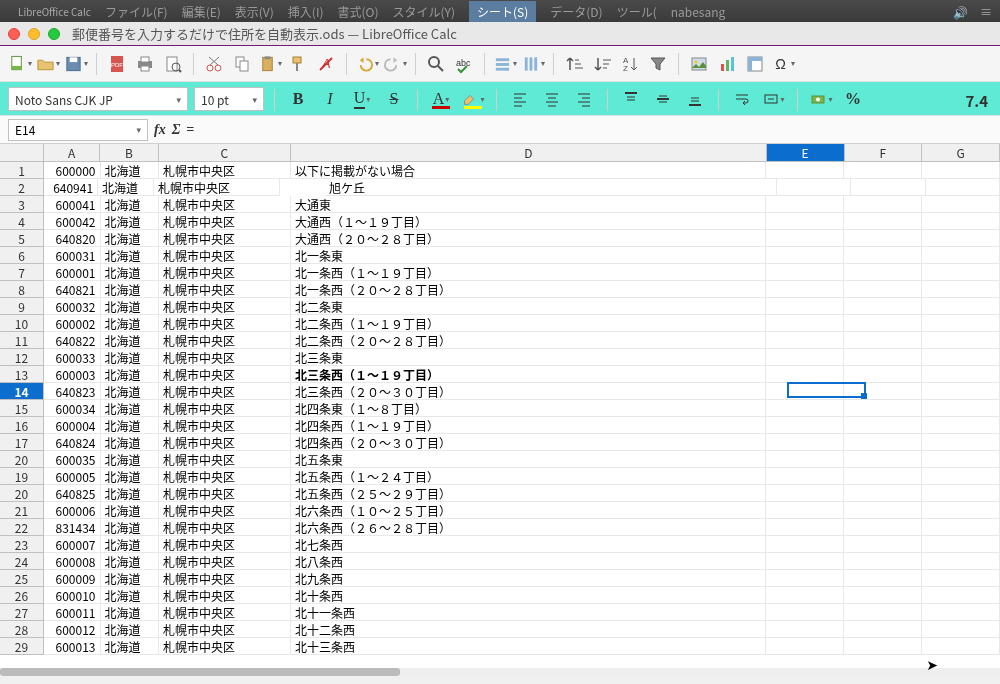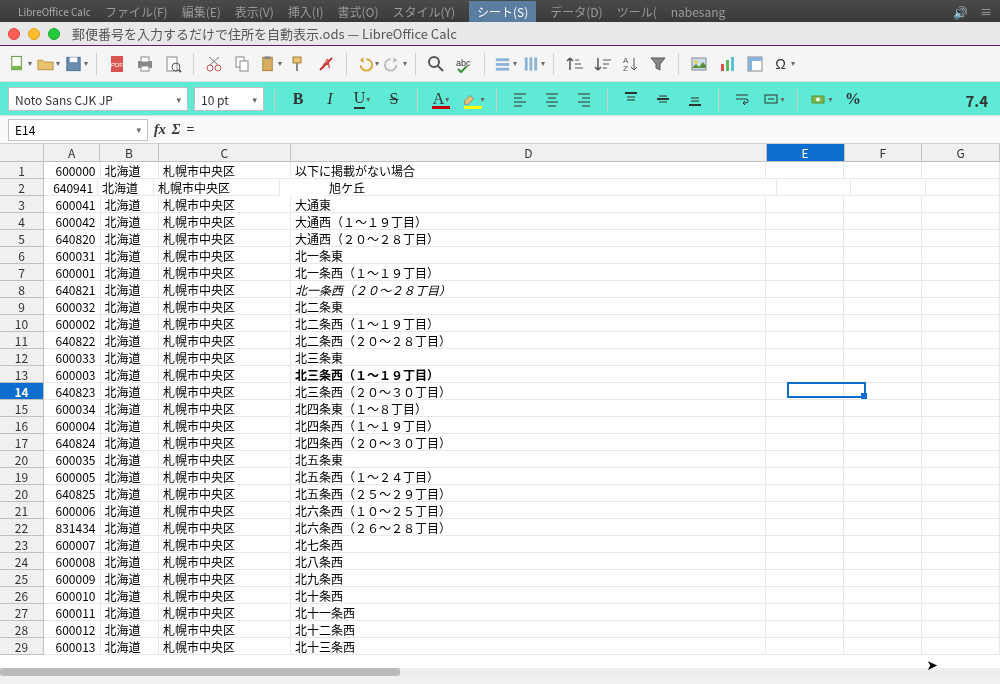--- a/index.html
+++ b/index.html
@@ -494,21 +494,21 @@
         <div class="cell" style="width: 136px;">札幌市中央区</div>
         <div class="cell" style="width: 490px;">北一条西（１～１９丁目）</div>
         <div class="cell" style="width: 80px;"></div>
         <div class="cell" style="width: 80px;"></div>
         <div class="cell" style="width: 80px;"></div>
       </div>
       <div class="row">
         <div class="cell num" style="width: 58px;">640821</div>
         <div class="cell" style="width: 60px;">北海道</div>
         <div class="cell" style="width: 136px;">札幌市中央区</div>
-        <div class="cell" style="width: 490px; font-style: italic;">北一条西（２０～２８丁目）</div>
+        <div class="cell" style="width: 490px;">北一条西（２０～２８丁目）</div>
         <div class="cell" style="width: 80px;"></div>
         <div class="cell" style="width: 80px;"></div>
         <div class="cell" style="width: 80px;"></div>
       </div>
       <div class="row">
         <div class="cell num" style="width: 58px;">600032</div>
         <div class="cell" style="width: 60px;">北海道</div>
         <div class="cell" style="width: 136px;">札幌市中央区</div>
         <div class="cell" style="width: 490px;">北二条東</div>
         <div class="cell" style="width: 80px;"></div>

